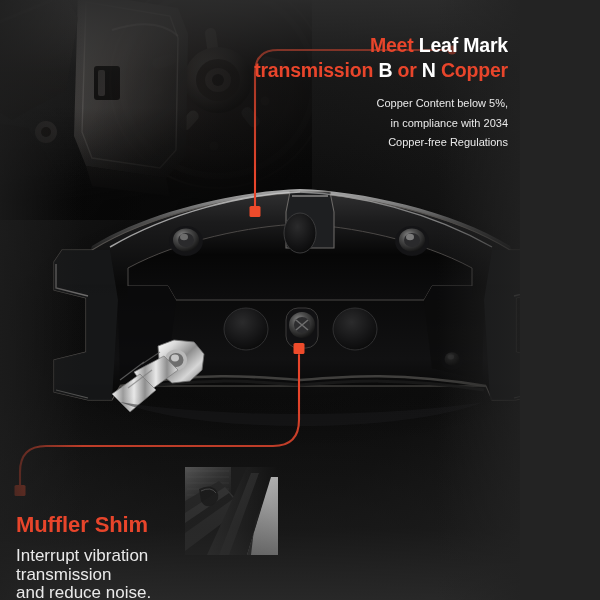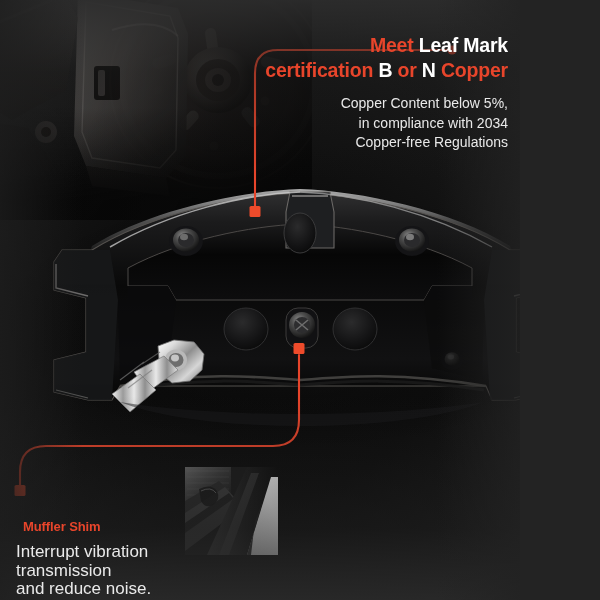--- a/index.html
+++ b/index.html
@@ -40,25 +40,25 @@
   .lines{position:absolute;inset:0;pointer-events:none;}
 
   
   .cb-right{position:absolute;right:12px;top:33px;width:280px;text-align:right;}
   .cb-right .hl{
     font-size:19.5px;font-weight:700;line-height:25px;letter-spacing:-.2px;
     color:#E8452B;margin:0;
   }
   .cb-right .hl .w{color:#ffffff;}
   .cb-right .body{
-    margin:11px 0 0 0;color:#e9e9e9;font-size:14px;line-height:19.5px;font-weight:400;
+    margin:11px 0 0 0;color:#e9e9e9;font-size:11px;line-height:19.5px;font-weight:400;
   }
 
   .cb-left{position:absolute;left:16px;top:512px;width:230px;text-align:left;}
-  .cb-left .hl{margin:7px;color:#E8452B;font-size:13px;font-weight:700;letter-spacing:-.1px;}
+  .cb-left .hl{margin:0;color:#E8452B;font-size:22px;font-weight:700;letter-spacing:-.1px;}
   .cb-left .body{margin:9px 0 0 0;color:#e9e9e9;font-size:17px;line-height:18.5px;}
 </style>
 </head>
 <body>
 
 <div id="stage">
 
   <div class="bg-base"></div>
 
   <div class="photo-rotor">
@@ -341,21 +341,21 @@
       <rect x="14.5" y="485" width="11" height="11" rx="1.6" fill="#EE4B2B"></rect>
     </g>
   </svg>
 
   <div class="bg-vign"></div>
   <div class="bg-sides"></div>
 
   <div class="cb-right">
     <div class="hl">
       <span>Meet </span><span class="w">Leaf Mark</span><br>
-      <span>certification </span><span class="w">B</span><span> or </span><span class="w">N</span><span> Copper</span>
+      <span>transmission </span><span class="w">B</span><span> or </span><span class="w">N</span><span> Copper</span>
     </div>
     <p class="body">
       <span>Copper Content below 5%,</span><br>
       <span>in compliance with 2034</span><br>
       <span>Copper-free Regulations</span>
     </p>
   </div>
 
   <div class="cb-left">
     <div class="hl">Muffler Shim</div>

